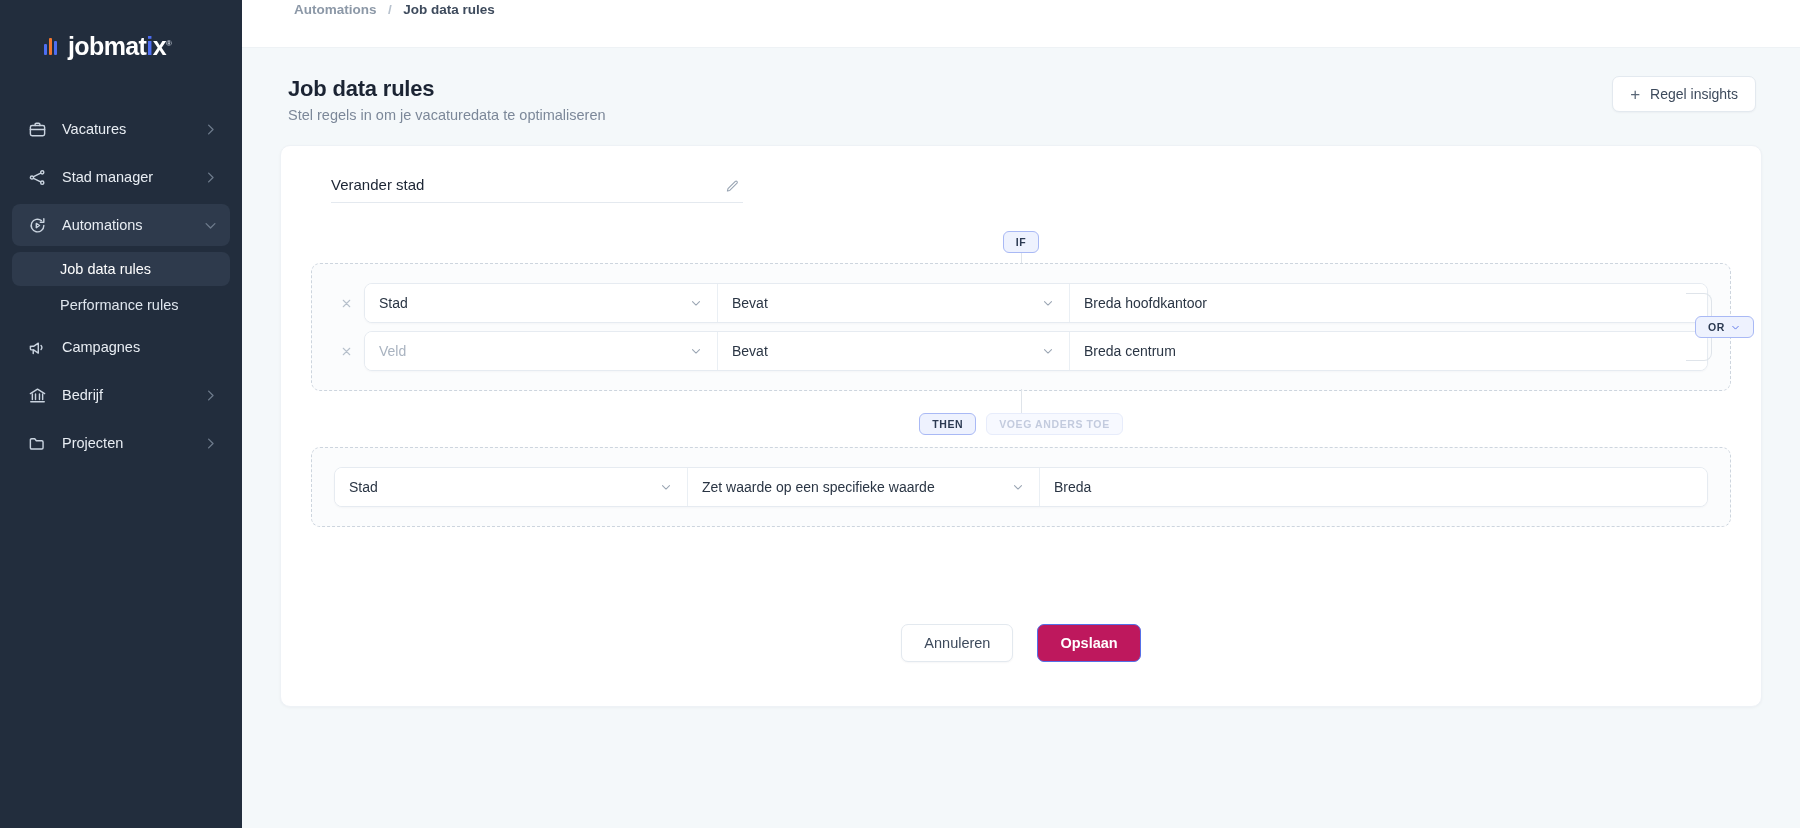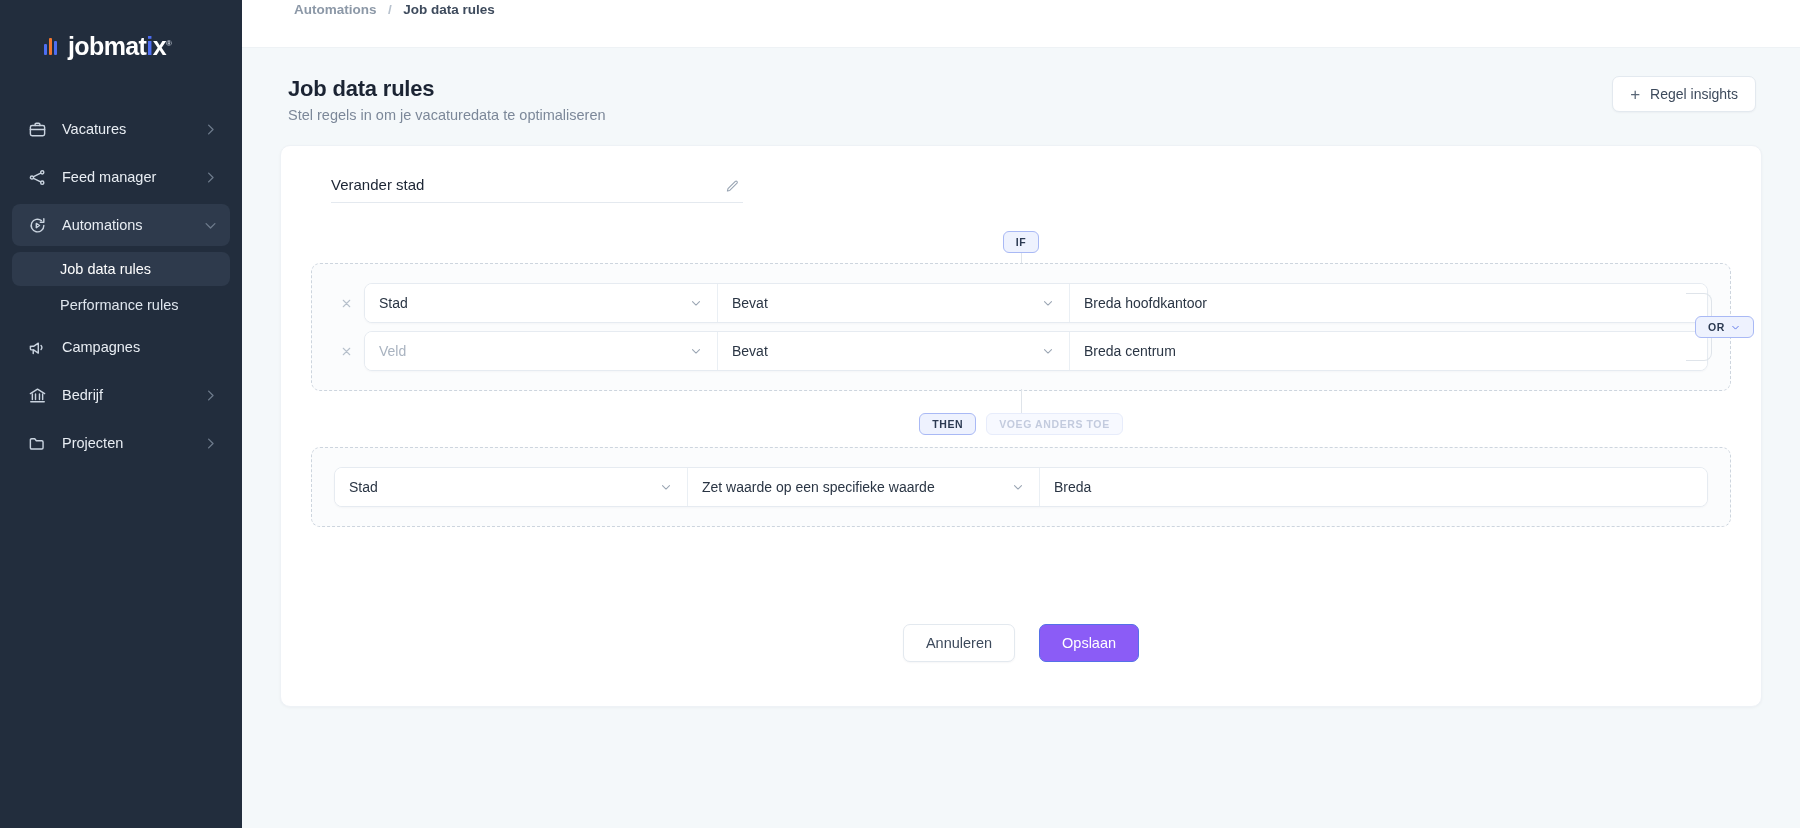--- a/index.html
+++ b/index.html
@@ -193,21 +193,21 @@
     position: absolute; left: 0; right: 0; bottom: 44px;
     display: flex; justify-content: center; gap: 24px;
   }
   .btn {
     height: 38px; padding: 0 22px; border-radius: 7px;
     font-size: 14.5px; cursor: pointer;
     font-family: "Liberation Sans", sans-serif;
     display: inline-flex; align-items: center;
   }
   .btn-secondary { background:#ffffff; border:1px solid #e3e9ef; color:#3d4a5c; box-shadow: 0 1px 2px rgba(16,30,54,.04); }
-  .btn-primary { background:#8b5cf6; border:1px solid #5570e8; color:#ffffff; font-weight: 400; }
+  .btn-primary { background:#be185d; border:1px solid #5570e8; color:#ffffff; font-weight: 700; }
 </style>
 </head>
 <body>
 
 <div class="app">
 
   <aside class="sidebar">
 
     <div class="logo-wrap">
       <span class="logo-mark">
@@ -239,21 +239,21 @@
 
       <div class="nav-item">
         <span class="nav-ico">
           <svg viewBox="0 0 24 24" fill="none" stroke="currentColor" stroke-width="1.8" stroke-linecap="round" stroke-linejoin="round">
               <circle cx="5" cy="12" r="2"></circle>
               <circle cx="18" cy="5.5" r="2"></circle>
               <circle cx="18" cy="18.5" r="2"></circle>
               <path d="M7 11l9-4.5M7 13l9 4.5"></path>
             </svg>
         </span>
-        <span class="nav-label">Feed manager</span>
+        <span class="nav-label">Stad manager</span>
         <span class="nav-chev">
           <svg viewBox="0 0 24 24" fill="none" stroke="currentColor" stroke-width="2.2" stroke-linecap="round" stroke-linejoin="round">
               <path d="M9 5l7 7-7 7"></path>
             </svg>
         </span>
       </div>
 
       <div class="nav-item active">
         <span class="nav-ico">
           <svg viewBox="0 0 24 24" fill="none" stroke="currentColor" stroke-width="1.8" stroke-linecap="round" stroke-linejoin="round">

